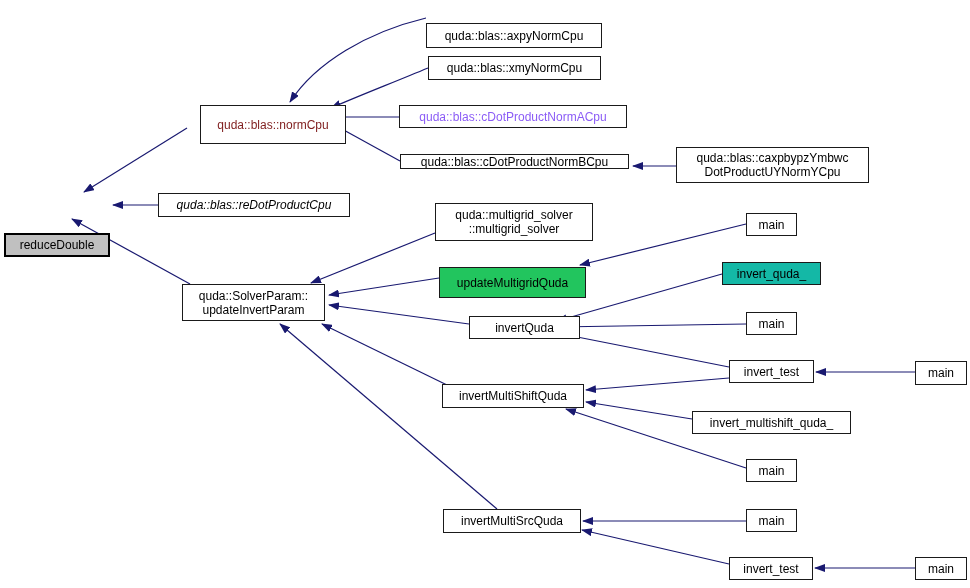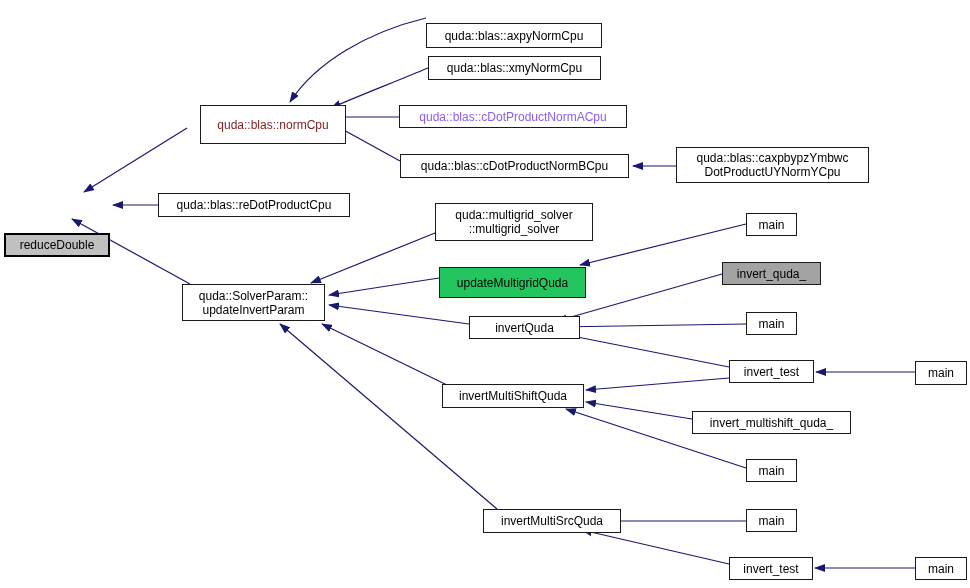--- a/index.html
+++ b/index.html
@@ -75,37 +75,37 @@
         <path class="edge" d="M692,419 L586,402" stroke="#191970" marker-end="url(#arrowhead)"></path>
         <path class="edge" d="M746,468 L566,409" stroke="#191970" marker-end="url(#arrowhead)"></path>
         <path class="edge" d="M746,521 L583,521" stroke="#191970" marker-end="url(#arrowhead)"></path>
         <path class="edge" d="M729,564 L582,530" stroke="#191970" marker-end="url(#arrowhead)"></path>
         <path class="edge" d="M915,568 L815,568" stroke="#191970" marker-end="url(#arrowhead)"></path>
       </g>
   </svg>
   <div id="node-layer">
       <div class="node highlight" style="left: 4px; top: 193px; width: 106px; height: 24px; background: rgb(192, 192, 192); color: rgb(0, 0, 0);">reduceDouble</div>
       <div class="node" style="left: 181px; top: 105px; width: 146px; height: 39px; background: rgb(255, 255, 255); border-color: rgb(26, 26, 26); color: #7f1d1d; margin-left: 19px;">quda::blas::normCpu</div>
-      <div class="node" style="left: 158px; top: 193px; width: 192px; height: 24px; background: rgb(255, 255, 255); border-color: rgb(26, 26, 26); color: rgb(0, 0, 0);">quda::blas::reDotProductCpu</div>
+      <div class="node" style="left: 158px; top: 193px; width: 192px; height: 24px; background: rgb(255, 255, 255); border-color: rgb(26, 26, 26); color: rgb(0, 0, 0); font-style: italic;">quda::blas::reDotProductCpu</div>
       <div class="node" style="left: 182px; top: 284px; width: 143px; height: 37px; background: rgb(255, 255, 255); border-color: rgb(26, 26, 26); color: rgb(0, 0, 0);">quda::SolverParam::
 updateInvertParam</div>
       <div class="node" style="left: 426px; top: 4px; width: 176px; height: 25px; background: rgb(255, 255, 255); border-color: rgb(26, 26, 26); color: rgb(0, 0, 0); margin-top: 19px;">quda::blas::axpyNormCpu</div>
       <div class="node" style="left: 428px; top: 56px; width: 173px; height: 24px; background: rgb(255, 255, 255); border-color: rgb(26, 26, 26); color: rgb(0, 0, 0);">quda::blas::xmyNormCpu</div>
       <div class="node" style="left: 399px; top: 105px; width: 228px; height: 23px; background: rgb(255, 255, 255); border-color: rgb(26, 26, 26); color: #8b5cf6;">quda::blas::cDotProductNormACpu</div>
-      <div class="node" style="left: 400px; top: 154px; width: 229px; height: 24px; background: rgb(255, 255, 255); border-color: rgb(26, 26, 26); color: rgb(0, 0, 0);">quda::blas::cDotProductNormBCpu</div>
+      <div class="node" style="left: 400px; top: 154px; width: 229px; height: 15px; background: rgb(255, 255, 255); border-color: rgb(26, 26, 26); color: rgb(0, 0, 0);">quda::blas::cDotProductNormBCpu</div>
       <div class="node" style="left: 676px; top: 147px; width: 193px; height: 36px; background: rgb(255, 255, 255); border-color: rgb(26, 26, 26); color: rgb(0, 0, 0);">quda::blas::caxpbypzYmbwc
 DotProductUYNormYCpu</div>
       <div class="node" style="left: 435px; top: 203px; width: 158px; height: 38px; background: rgb(255, 255, 255); border-color: rgb(26, 26, 26); color: rgb(0, 0, 0);">quda::multigrid_solver
 ::multigrid_solver</div>
       <div class="node" style="left: 439px; top: 267px; width: 147px; height: 31px; background: #22c55e; border-color: rgb(26, 26, 26); color: rgb(0, 0, 0);">updateMultigridQuda</div>
       <div class="node" style="left: 469px; top: 316px; width: 111px; height: 23px; background: rgb(255, 255, 255); border-color: rgb(26, 26, 26); color: rgb(0, 0, 0);">invertQuda</div>
       <div class="node" style="left: 442px; top: 384px; width: 142px; height: 24px; background: rgb(255, 255, 255); border-color: rgb(26, 26, 26); color: rgb(0, 0, 0);">invertMultiShiftQuda</div>
-      <div class="node" style="left: 443px; top: 509px; width: 138px; height: 24px; background: rgb(255, 255, 255); border-color: rgb(26, 26, 26); color: rgb(0, 0, 0); margin-left: 40px;">invertMultiSrcQuda</div>
+      <div class="node" style="left: 443px; top: 509px; width: 138px; height: 24px; background: rgb(255, 255, 255); border-color: rgb(26, 26, 26); color: rgb(0, 0, 0);">invertMultiSrcQuda</div>
       <div class="node" style="left: 746px; top: 213px; width: 51px; height: 23px; background: rgb(255, 255, 255); border-color: rgb(26, 26, 26); color: rgb(0, 0, 0);">main</div>
-      <div class="node" style="left: 722px; top: 262px; width: 99px; height: 23px; background: #a3a3a3; border-color: rgb(26, 26, 26); color: rgb(0, 0, 0);">invert_quda_</div>
+      <div class="node" style="left: 722px; top: 262px; width: 99px; height: 23px; background: #14b8a6; border-color: rgb(26, 26, 26); color: rgb(0, 0, 0);">invert_quda_</div>
       <div class="node" style="left: 746px; top: 312px; width: 51px; height: 23px; background: rgb(255, 255, 255); border-color: rgb(26, 26, 26); color: rgb(0, 0, 0);">main</div>
       <div class="node" style="left: 729px; top: 360px; width: 85px; height: 23px; background: rgb(255, 255, 255); border-color: rgb(26, 26, 26); color: rgb(0, 0, 0);">invert_test</div>
       <div class="node" style="left: 915px; top: 361px; width: 52px; height: 24px; background: rgb(255, 255, 255); border-color: rgb(26, 26, 26); color: rgb(0, 0, 0);">main</div>
       <div class="node" style="left: 692px; top: 411px; width: 159px; height: 23px; background: rgb(255, 255, 255); border-color: rgb(26, 26, 26); color: rgb(0, 0, 0);">invert_multishift_quda_</div>
       <div class="node" style="left: 746px; top: 459px; width: 51px; height: 23px; background: rgb(255, 255, 255); border-color: rgb(26, 26, 26); color: rgb(0, 0, 0);">main</div>
       <div class="node" style="left: 746px; top: 509px; width: 51px; height: 23px; background: rgb(255, 255, 255); border-color: rgb(26, 26, 26); color: rgb(0, 0, 0);">main</div>
       <div class="node" style="left: 729px; top: 557px; width: 84px; height: 23px; background: rgb(255, 255, 255); border-color: rgb(26, 26, 26); color: rgb(0, 0, 0);">invert_test</div>
       <div class="node" style="left: 915px; top: 557px; width: 52px; height: 23px; background: rgb(255, 255, 255); border-color: rgb(26, 26, 26); color: rgb(0, 0, 0);">main</div>
     </div>
 </div>

